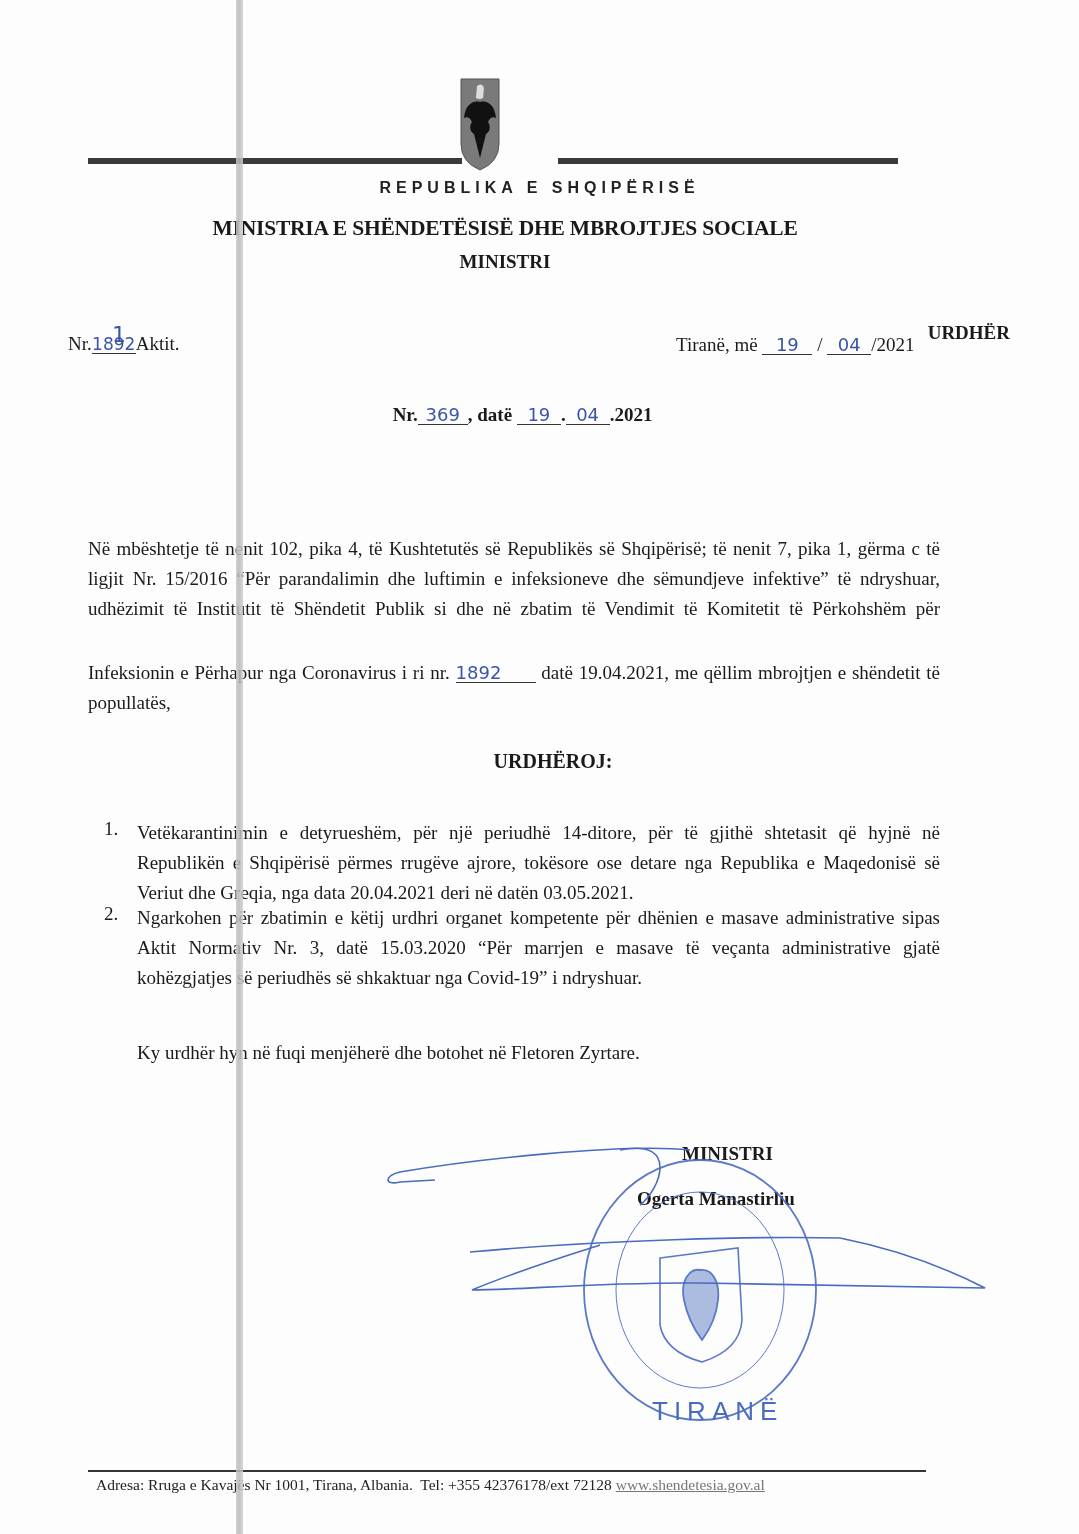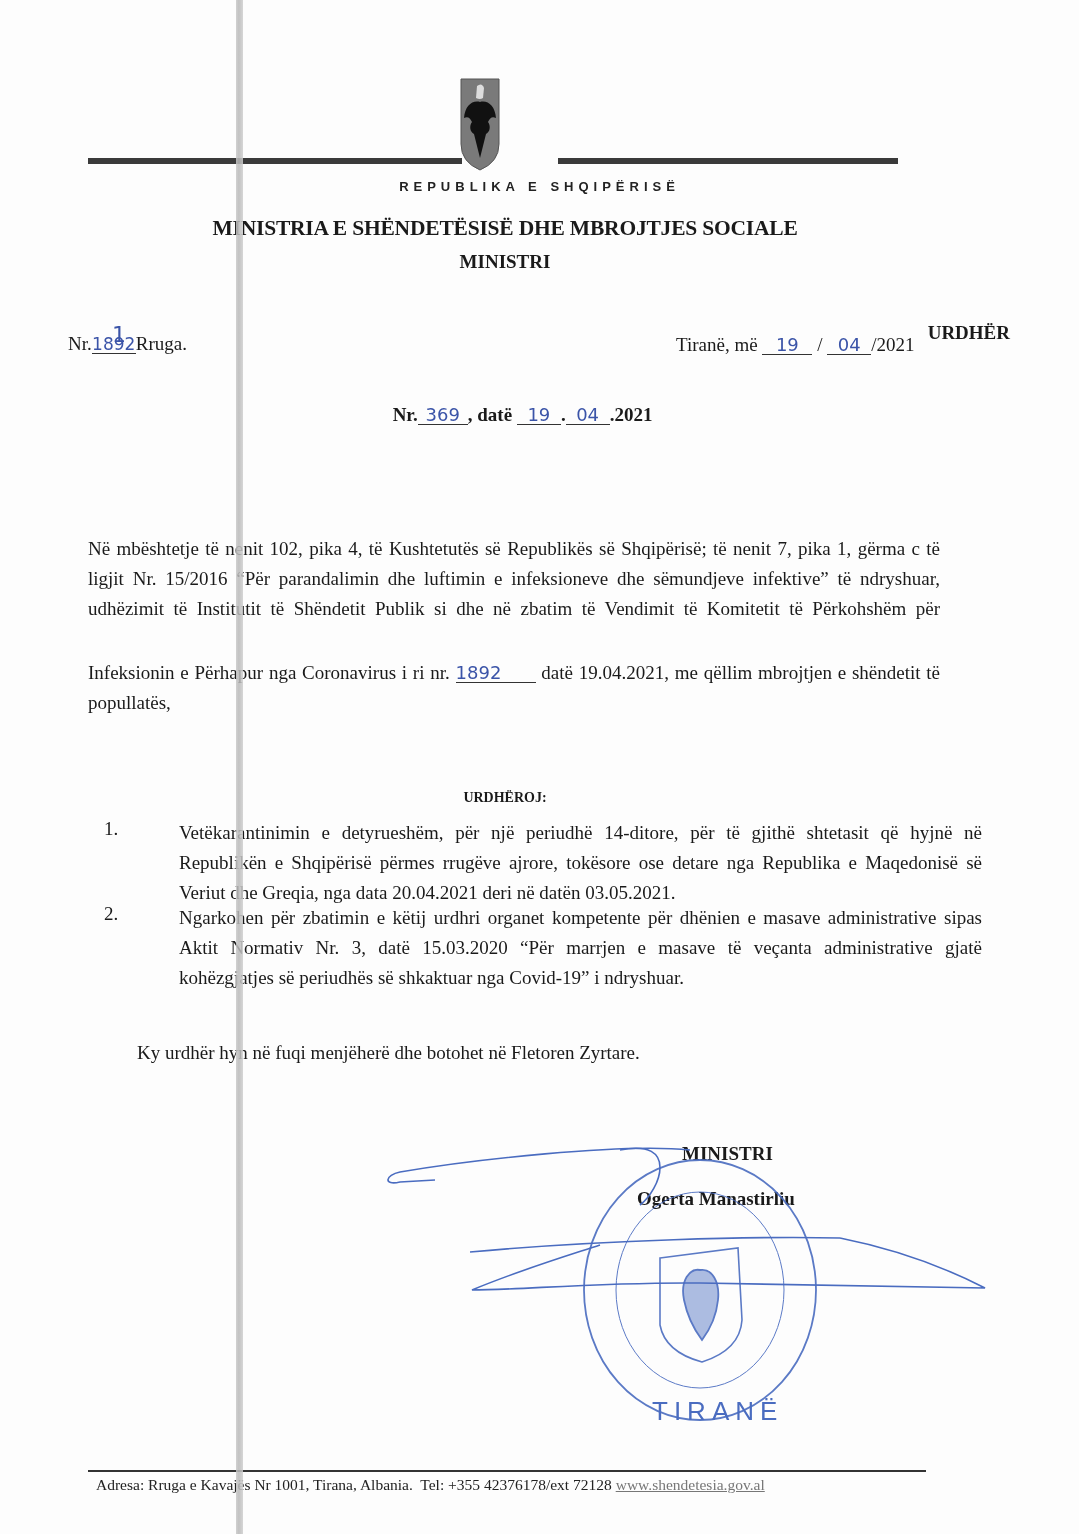--- a/index.html
+++ b/index.html
@@ -8,33 +8,33 @@
     font-family: "Liberation Serif", serif; color: #1a1a1a;
   }
   .abs { position: absolute; }
   .scan-stripe { position: absolute; left: 236px; top: 0; width: 7px; height: 1534px;
     background: linear-gradient(to right, #c9c9c9, #b8b8b8 40%, #cfcfcf); opacity: 0.85; z-index: 5; }
   .header-rule { position: absolute; top: 158px; height: 6px; background: #3a3a3a; }
   .header-rule.left { left: 88px; width: 374px; }
   .header-rule.right { left: 558px; width: 340px; }
   .emblem { position: absolute; left: 460px; top: 78px; width: 40px; height: 93px; }
   .republic-line { left: 0; width: 1079px; top: 179px; text-align: center; font-family: "Liberation Sans", sans-serif;
-    font-weight: bold; font-size: 13px; letter-spacing: 5px; color: #222; }
+    font-weight: bold; font-size: 16px; letter-spacing: 5px; color: #222; }
   .ministry-line { left: 0; width: 1010px; top: 216px; text-align: center; font-size: 21.5px; font-weight: bold; letter-spacing: -0.2px; }
   .ministri-title { left: 0; width: 1010px; top: 251px; text-align: center; font-size: 19px; font-weight: bold; }
   .prot { left: 68px; top: 296px; font-size: 19px; }
   .hand { color: #3b54a8; font-family: "DejaVu Sans", sans-serif; font-weight: normal; }
   .uline { display: inline-block; border-bottom: 1.3px solid #333; text-align: center; line-height: 1.0; margin-top: 40px; }
   .tirane { left: 676px; top: 296px; font-size: 19px; }
   .urdher { left: 0; width: 1010px; top: 322px; text-align: right; font-size: 19px; font-weight: bold; }
   .nr-line { left: 0; width: 1045px; top: 366px; text-align: center; font-size: 19px; font-weight: bold; }
   .title { left: 70px; width: 870px; top: 458px; text-align: center; font-size: 20.5px; font-weight: bold; line-height: 30px; }
   .para { left: 88px; width: 852px; top: 534px; font-size: 19px; line-height: 30px; text-align: justify; text-align-last: left; }
-  .urdheroj { left: 0; width: 1010px; top: 790px; text-align: center; font-size: 14px; font-weight: bold; }
-  .item { font-size: 19px; line-height: 30px; text-align: justify; text-align-last: left; margin-left: 42px; }
+  .urdheroj { left: 0; width: 1010px; top: 750px; text-align: center; font-size: 20px; font-weight: bold; padding-left: 48px; }
+  .item { font-size: 19px; line-height: 30px; text-align: justify; text-align-last: left; }
   .item-num { position: absolute; left: 104px; font-size: 19px; }
   .item1 { left: 137px; width: 803px; top: 818px; }
   .item2 { left: 137px; width: 803px; top: 903px; }
   .closing { left: 137px; top: 1042px; font-size: 19px; }
   .sign-title { left: 682px; top: 1143px; font-size: 19px; font-weight: bold; }
   .sign-name { left: 637px; top: 1188px; font-size: 19px; font-weight: bold; }
   .footer-rule { position: absolute; left: 88px; width: 838px; top: 1470px; height: 1.5px; background: #333; }
   .footer { left: 96px; top: 1476px; font-size: 15.5px; color: #222; }
   .footer .web { color: #777; text-decoration: underline; text-align: right; }
   svg.overlay { position: absolute; left: 0; top: 0; z-index: 3; pointer-events: none; }
@@ -50,21 +50,21 @@
   <path d="M1 1 H39 V66 Q39 84 20 92 Q1 84 1 66 Z" fill="#7a7a7a" stroke="#555" stroke-width="1"></path>
   <path d="M17 8 Q22 4 24 10 L23 20 Q20 22 16 20 Z" fill="#ddd"></path>
   <path d="M20 24 C12 22 5 28 4 40 C8 38 10 40 12 44 C9 48 10 54 14 56 L18 72 L20 80 L22 72 L26 56 C30 54 31 48 28 44 C30 40 32 38 36 40 C35 28 28 22 20 24 Z" fill="#111"></path>
 </svg>
 
 <div class="abs republic-line">REPUBLIKA E SHQIPËRISË</div>
 <div class="abs ministry-line">MINISTRIA E SHËNDETËSISË DHE MBROJTJES SOCIALE</div>
 <div class="abs ministri-title">MINISTRI</div>
 
 <div class="abs prot">
-  <span>Nr.</span><span class="uline hand" style="width:44px;font-size:17px;">1892</span><span>Rruga.</span>
+  <span>Nr.</span><span class="uline hand" style="width:44px;font-size:17px;">1892</span><span>Aktit.</span>
 </div>
 <div class="abs hand" style="left:112px;top:322px;font-size:22px;">1</div>
 
 <div class="abs tirane">
   <span>Tiranë, më</span>
   <span class="uline hand" style="width:50px;font-size:18px;">19</span>
   <span>/</span>
   <span class="uline hand" style="width:44px;font-size:18px;">04</span><span>/2021</span>
 </div>
 

